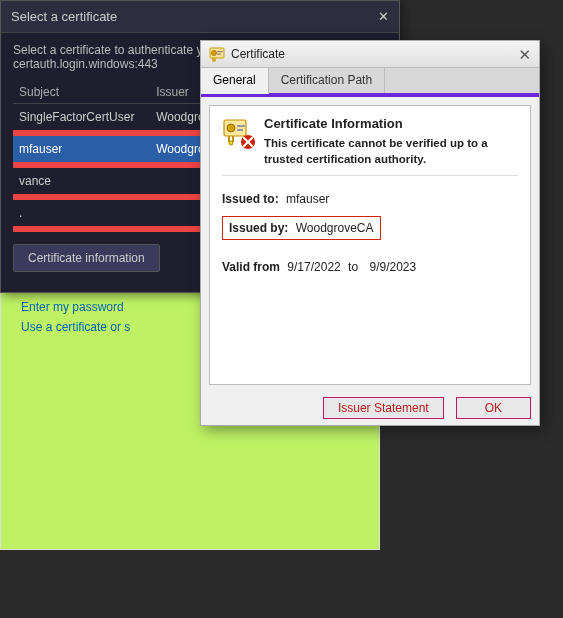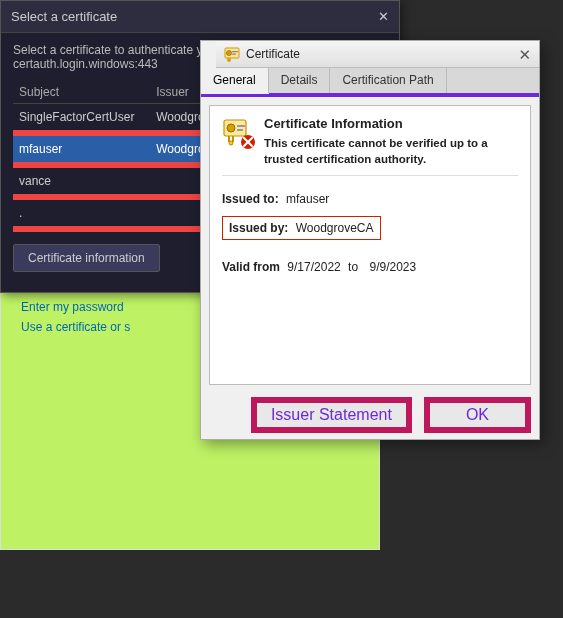--- a/index.html
+++ b/index.html
@@ -142,21 +142,20 @@
       z-index: 10;
       font-size: 12px;
     }
     .cert-detail-titlebar {
       background: linear-gradient(to bottom, #f5f5f5, #e0e0e0);
       padding: 5px 8px;
       display: flex;
       align-items: center;
       justify-content: space-between;
       border-bottom: 1px solid #bbb;
-      margin-left: 15px;
     }
     .cert-detail-titlebar-left {
       display: flex;
       align-items: center;
       gap: 6px;
     }
     .cert-detail-title-text {
       font-size: 12px;
       color: #222;
     }
@@ -251,28 +250,28 @@
       gap: 6px;
     }
     .cert-dialog-footer-issuer {
       flex: 1;
       display: flex;
       justify-content: flex-end;
       padding-right: 6px;
     }
     .footer-btn {
       background: #e8e8e8;
-      border: 6px solid #be185d;
+      border: 1px solid #be185d;
       padding: 3px 14px;
-      font-size: 16px;
+      font-size: 12px;
       cursor: pointer;
-      color: #6d28d9;
+      color: #b91c1c;
     }
     .footer-btn.ok-btn {
-      padding: 3px 36px;
+      padding: 3px 28px;
     }
   </style>
 </head>
 <body>
 
 <div class="ms-login-bg">
   <div class="ms-logo">
     <div class="ms-logo-square" style="background:#f25022;"></div>
     <div class="ms-logo-square" style="background:#7fba00;"></div>
     <div style="display:block; width:10px;"></div>
@@ -341,21 +340,20 @@
         <line x1="4" y1="12" x2="4" y2="15" stroke="#c8a000" stroke-width="1.5"></line>
         <line x1="6" y1="12" x2="6" y2="15" stroke="#c8a000" stroke-width="1.5"></line>
         <circle cx="5" cy="15" r="1" fill="#ffd700" stroke="#a07000" stroke-width="0.5"></circle>
       </svg>
       <span class="cert-detail-title-text">Certificate</span>
     </div>
     <button class="cert-detail-close">✕</button>
   </div>
   <div class="cert-tabs">
     <div class="cert-tab active">General</div>
-    <div class="cert-tab">Details</div>
     <div class="cert-tab">Certification Path</div>
   </div>
   <div class="cert-detail-body">
     <div class="cert-info-header">
       <div class="cert-icon">
         
         <svg width="34" height="34" viewBox="0 0 34 34">
           <rect x="2" y="4" width="22" height="16" rx="2" fill="#ffe8a0" stroke="#c89000" stroke-width="1.2"></rect>
           <circle cx="9" cy="12" r="4" fill="#d4a000" stroke="#907000" stroke-width="1"></circle>
           <rect x="15" y="9" width="8" height="2" rx="0.5" fill="#999"></rect>

